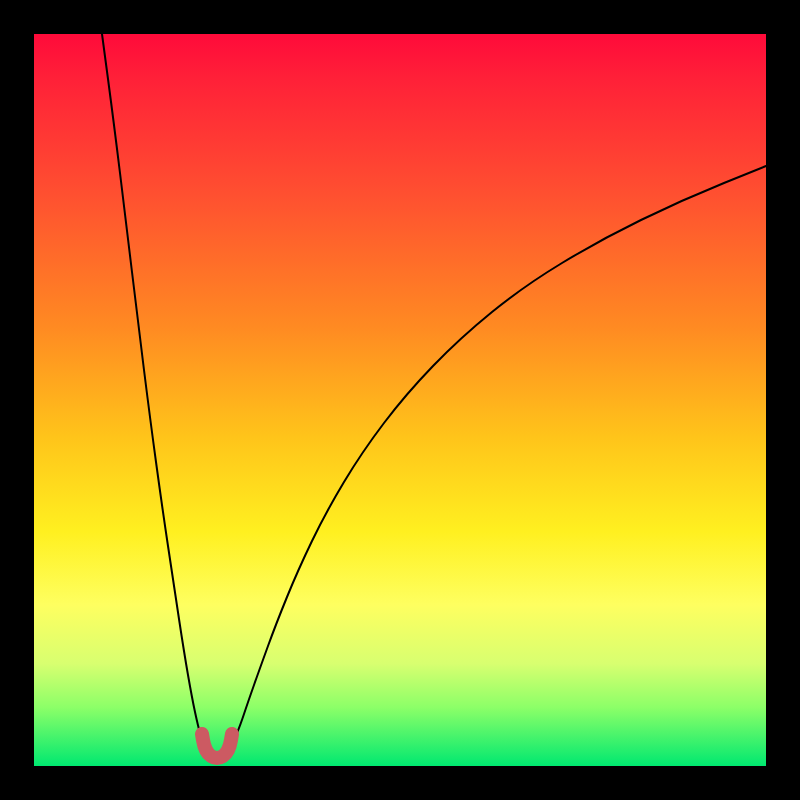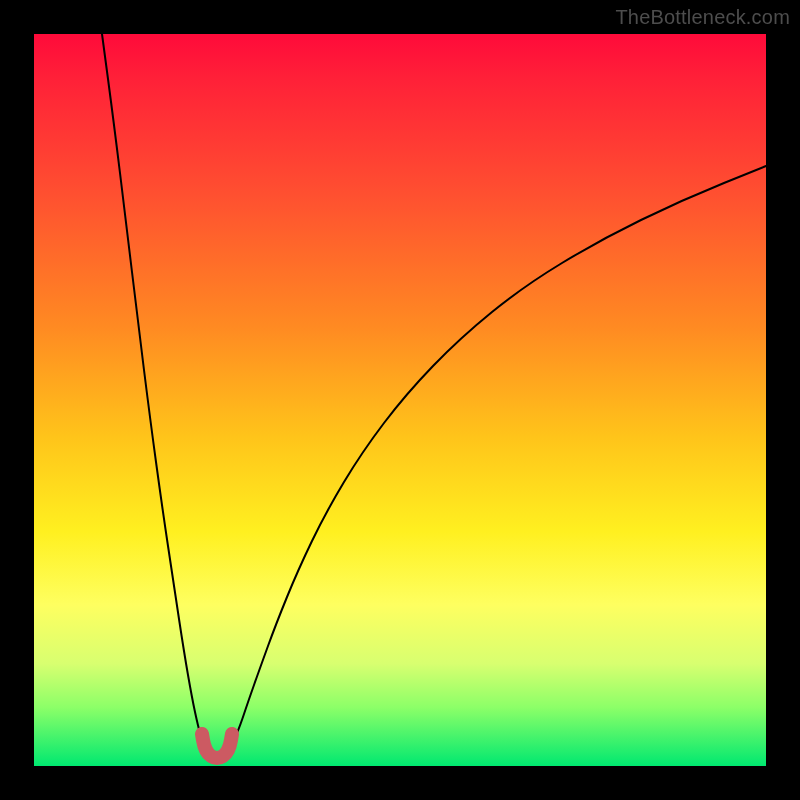--- a/index.html
+++ b/index.html
@@ -57,21 +57,20 @@
     width: 732px;
     height: 732px;
     overflow: visible;
   }
 </style>
 </head>
 <body>
 
 <div class="frame">
 
-  <div class="watermark">TheBottleneck.com</div>
 
   <div class="plot">
     <svg class="curves" viewBox="0 0 732 732" preserveAspectRatio="none">
       <path id="left-branch" fill="none" stroke-linecap="round" stroke-linejoin="round" d="M 68 0 Q 68 0 74 45 Q 80 90 86 139 Q 92 188 98 238 Q 104 288 110 336 Q 116 384 122 428 Q 128 472 134 512 Q 140 552 145 585 Q 150 618 154 641 Q 158 664 161 678 Q 164 692 166 699 Q 168 706 170 710 L 172 714" stroke="#000000" stroke-width="2"></path>
       <path id="right-branch" fill="none" stroke-linecap="round" stroke-linejoin="round" d="M 196 714 Q 196 714 198 710 Q 200 706 203 699 Q 206 692 210 680 Q 214 668 220 651 Q 226 634 234 612 Q 242 590 253 563 Q 264 536 278 507 Q 292 478 310 448 Q 328 418 350 389 Q 372 360 399 332 Q 426 304 458 278 Q 490 252 528 229 Q 566 206 607 186 Q 648 166 690 149 L 732 132" stroke="#000000" stroke-width="2"></path>
       <path id="valley-marker" fill="none" stroke-linecap="round" stroke-linejoin="round" d="M 168 700 Q 168 700 169 706 Q 170 712 172 716 Q 174 720 177 722 Q 180 724 183 724 Q 186 724 189 722 Q 192 720 194 716 Q 196 712 197 706 L 198 700" stroke="#cc5a62" stroke-width="14"></path>
     </svg>
   </div>
 
 </div>

